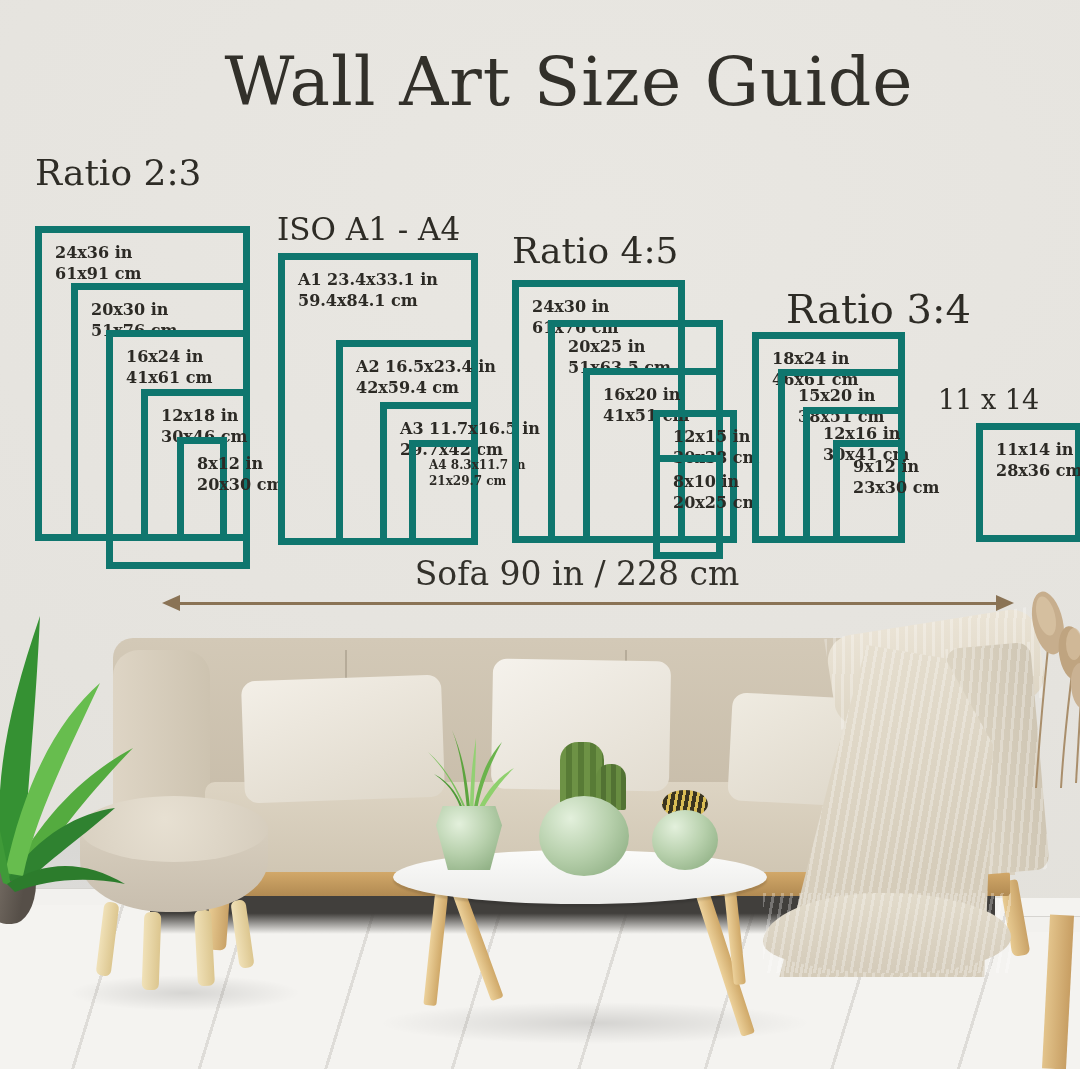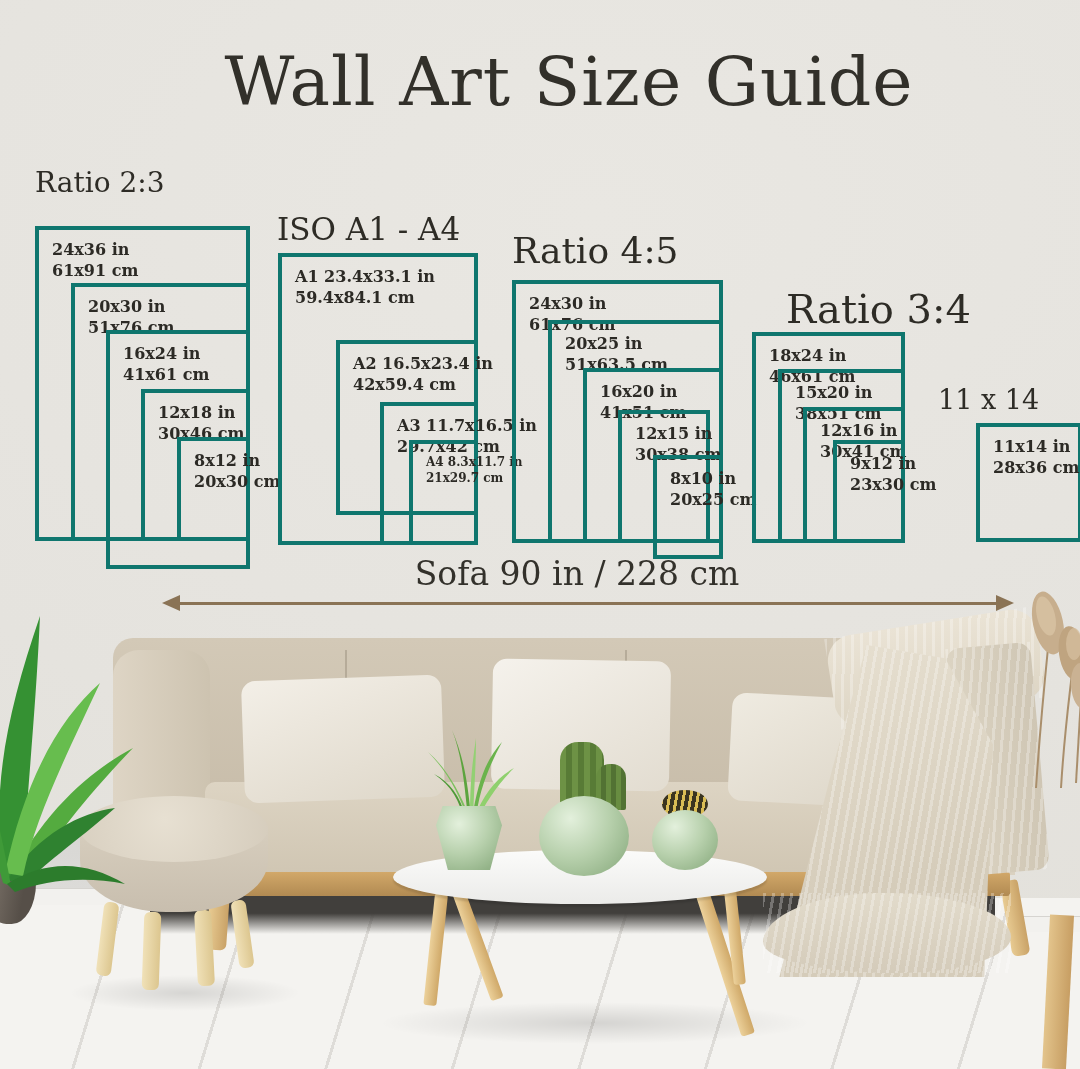--- a/index.html
+++ b/index.html
@@ -15,21 +15,21 @@
   .skirt-left{left:0;top:888px;width:240px;height:16px;background:#f2f1ee;border-top:1px solid #d6d4d0;}
   .skirt-right{left:1018px;top:916px;width:62px;height:15px;background:#f2f1ee;border-top:1px solid #d6d4d0;}
 
   
   .title{top:42px;left:569px;transform:translateX(-50%);font-size:68px;color:#32302a;
          letter-spacing:1px;white-space:nowrap;}
   .ghead{color:#2e2c26;white-space:nowrap;}
   .sofa-label{top:554px;left:577px;transform:translateX(-50%);font-size:33px;color:#33312b;white-space:nowrap;text-align:center;}
 
   
-  .frame{border:4px solid #0f766e;box-sizing:border-box;background:transparent;}
+  .frame{border:7px solid #0f766e;box-sizing:border-box;background:transparent;}
   .flabel{position:absolute;left:13px;top:10px;font-weight:700;font-size:16px;line-height:1.3;
           color:#2c2a25;white-space:nowrap;}
   .flabel.small{font-size:12px;line-height:1.35;}
 
   
   .arrow-line{left:178px;top:602px;width:820px;height:3px;background:#8a7355;}
   .ah{width:0;height:0;border-top:8px solid transparent;border-bottom:8px solid transparent;}
   .ah-left{left:162px;top:595px;border-right:18px solid #8a7355;}
   .ah-right{left:996px;top:595px;border-left:18px solid #8a7355;}
 
@@ -107,21 +107,21 @@
 </style>
 </head>
 <body>
 
 <div class="canvas">
 
   <div class="abs wall"></div>
 
   <div class="abs title">Wall Art Size Guide</div>
 
-  <div class="abs ghead" style="left:35px;top:166px;font-size:28px;">Ratio 2:3</div>
+  <div class="abs ghead" style="left:35px;top:152px;font-size:36px;">Ratio 2:3</div>
   <div class="abs frame" style="left:35px;top:226px;width:215px;height:315px;">
     <div class="flabel">
         <div>24x36 in</div>
         <div>61x91 cm</div>
       </div>
   </div>
   <div class="abs frame" style="left:71px;top:283px;width:179px;height:258px;">
     <div class="flabel">
         <div>20x30 in</div>
         <div>51x76 cm</div>
@@ -132,73 +132,73 @@
         <div>16x24 in</div>
         <div>41x61 cm</div>
       </div>
   </div>
   <div class="abs frame" style="left:141px;top:389px;width:109px;height:152px;padding-left:20px;">
     <div class="flabel">
         <div>12x18 in</div>
         <div>30x46 cm</div>
       </div>
   </div>
-  <div class="abs frame" style="left:177px;top:437px;width:73px;height:104px;">
+  <div class="abs frame" style="left:177px;top:437px;width:50px;height:104px;">
     <div class="flabel">
         <div>8x12 in</div>
         <div>20x30 cm</div>
       </div>
   </div>
 
   <div class="abs ghead" style="left:277px;top:211px;font-size:31px;">ISO A1 - A4</div>
   <div class="abs frame" style="left:278px;top:253px;width:200px;height:292px;">
     <div class="flabel">
         <div>A1 23.4x33.1 in</div>
         <div>59.4x84.1 cm</div>
       </div>
   </div>
-  <div class="abs frame" style="left:336px;top:340px;width:142px;height:175px;">
+  <div class="abs frame" style="left:336px;top:340px;width:142px;height:205px;">
     <div class="flabel">
         <div>A2 16.5x23.4 in</div>
         <div>42x59.4 cm</div>
       </div>
   </div>
   <div class="abs frame" style="left:380px;top:402px;width:98px;height:143px;">
     <div class="flabel">
         <div>A3 11.7x16.5 in</div>
         <div>29.7x42 cm</div>
       </div>
   </div>
   <div class="abs frame" style="left:409px;top:440px;width:69px;height:105px;">
     <div class="flabel small">
         <div>A4 8.3x11.7 in</div>
         <div>21x29.7 cm</div>
       </div>
   </div>
 
   <div class="abs ghead" style="left:512px;top:230px;font-size:36px;">Ratio 4:5</div>
-  <div class="abs frame" style="left:512px;top:280px;width:211px;height:263px;">
+  <div class="abs frame" style="left:512px;top:280px;width:173px;height:263px;">
     <div class="flabel">
         <div>24x30 in</div>
         <div>61x76 cm</div>
       </div>
   </div>
   <div class="abs frame" style="left:548px;top:320px;width:175px;height:223px;">
     <div class="flabel">
         <div>20x25 in</div>
         <div>51x63.5 cm</div>
       </div>
   </div>
   <div class="abs frame" style="left:583px;top:368px;width:140px;height:175px;">
     <div class="flabel">
         <div>16x20 in</div>
         <div>41x51 cm</div>
       </div>
   </div>
-  <div class="abs frame" style="left:618px;top:410px;width:92px;height:133px;">
+  <div class="abs frame" style="left:653px;top:410px;width:84px;height:133px;">
     <div class="flabel">
         <div>12x15 in</div>
         <div>30x38 cm</div>
       </div>
   </div>
   <div class="abs frame" style="left:653px;top:455px;width:70px;height:104px;">
     <div class="flabel">
         <div>8x10 in</div>
         <div>20x25 cm</div>
       </div>

